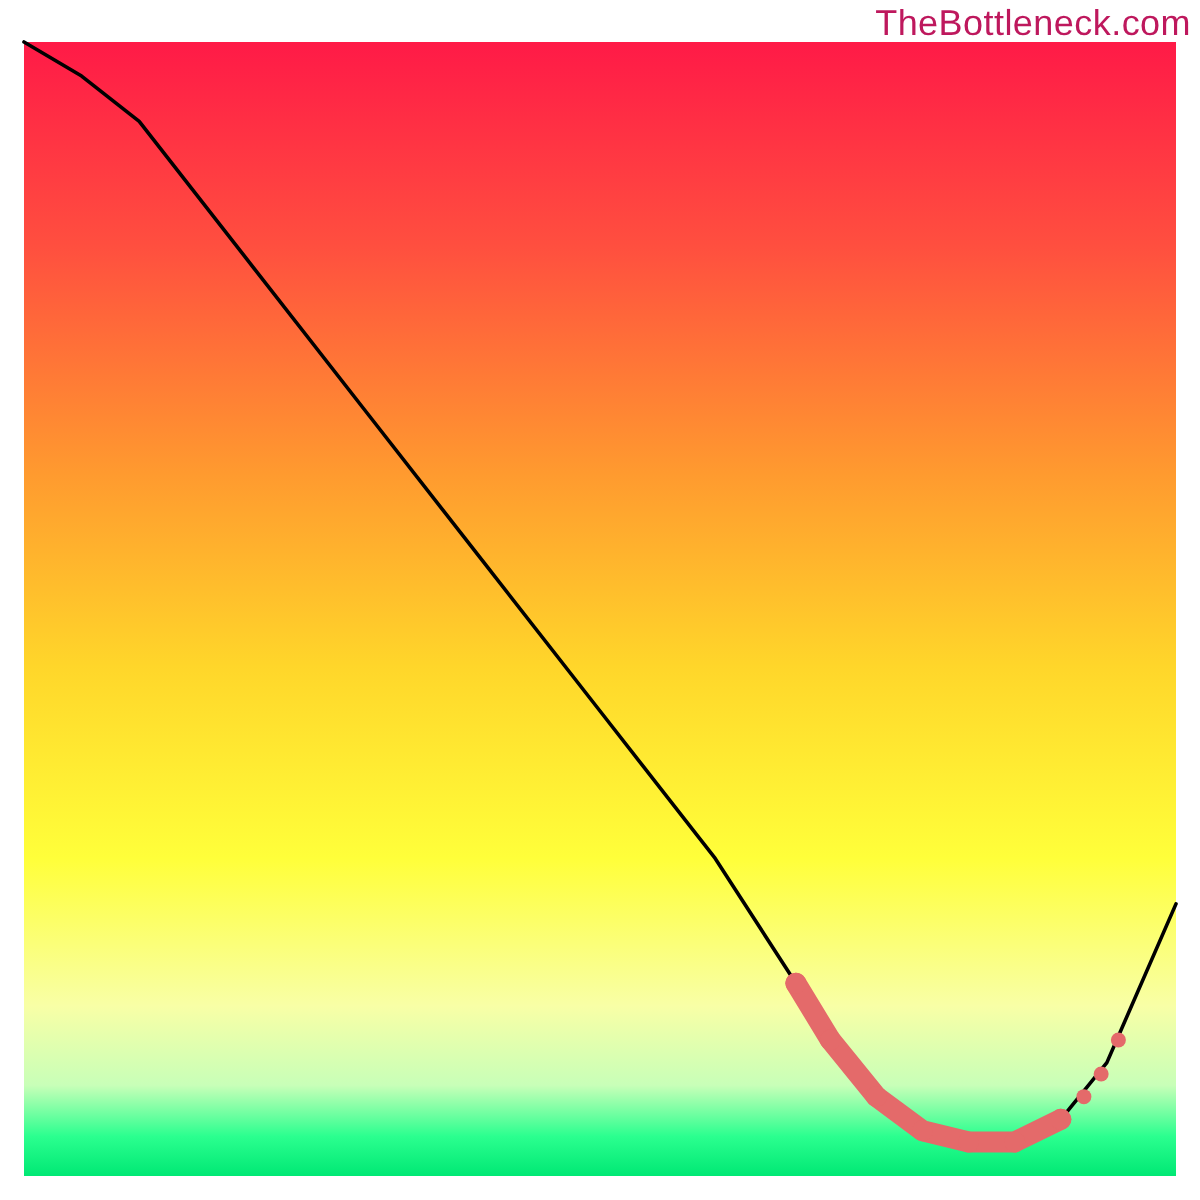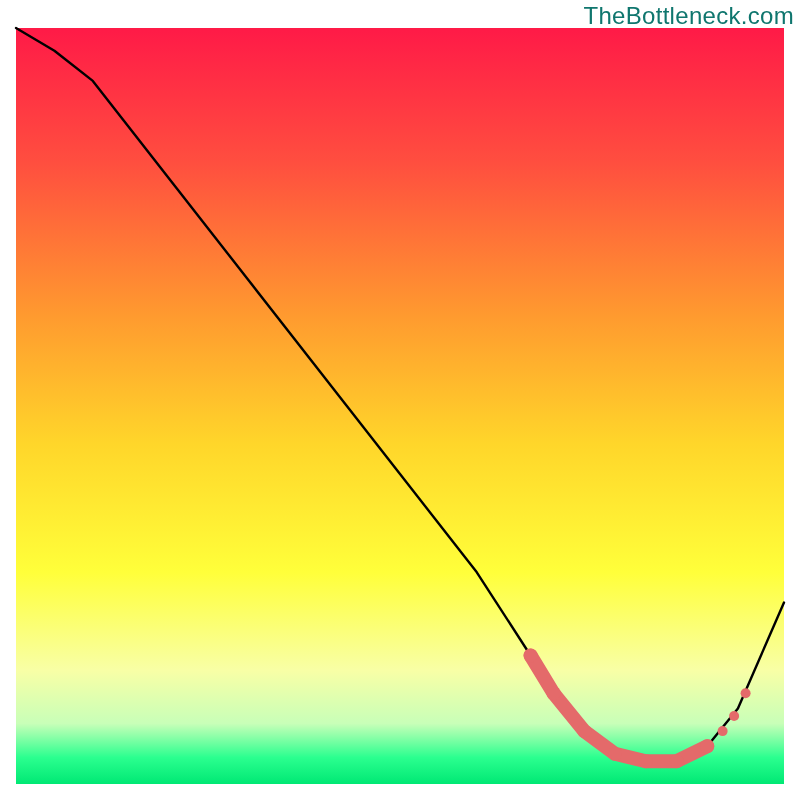--- a/index.html
+++ b/index.html
@@ -15,21 +15,21 @@
     position: relative;
     width: 800px;
     height: 800px;
   }
   #watermark {
     position: absolute;
     top: 2px;
     right: 6px;
     font-size: 24px;
     font-weight: 400;
-    color: #0f766e;
+    color: #be185d;
     letter-spacing: 0.3px;
     z-index: 5;
     user-select: none;
   }
   svg {
     position: absolute;
     top: 0;
     left: 0;
   }
 </style>

